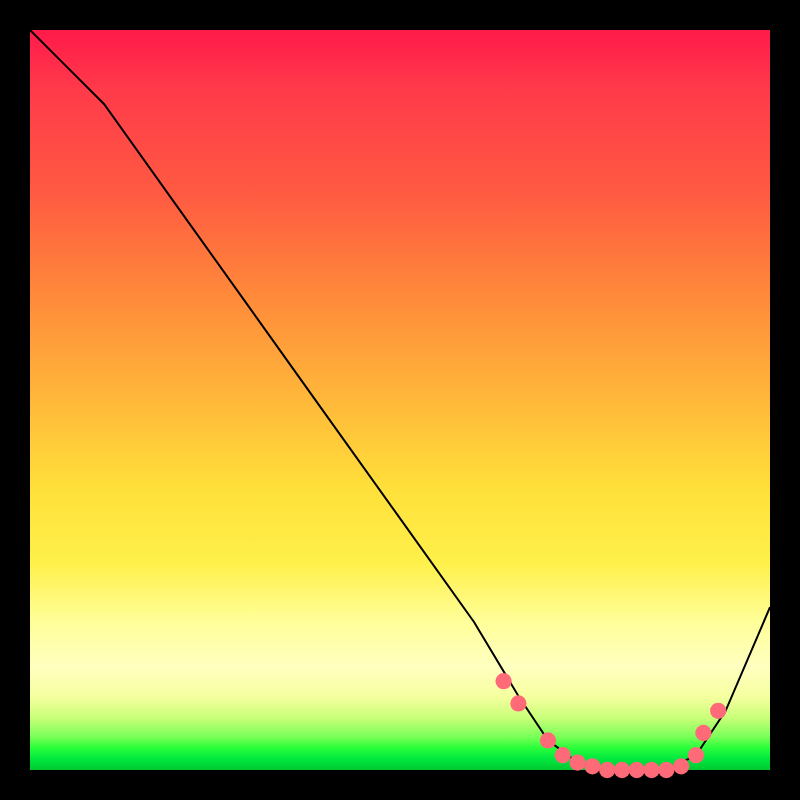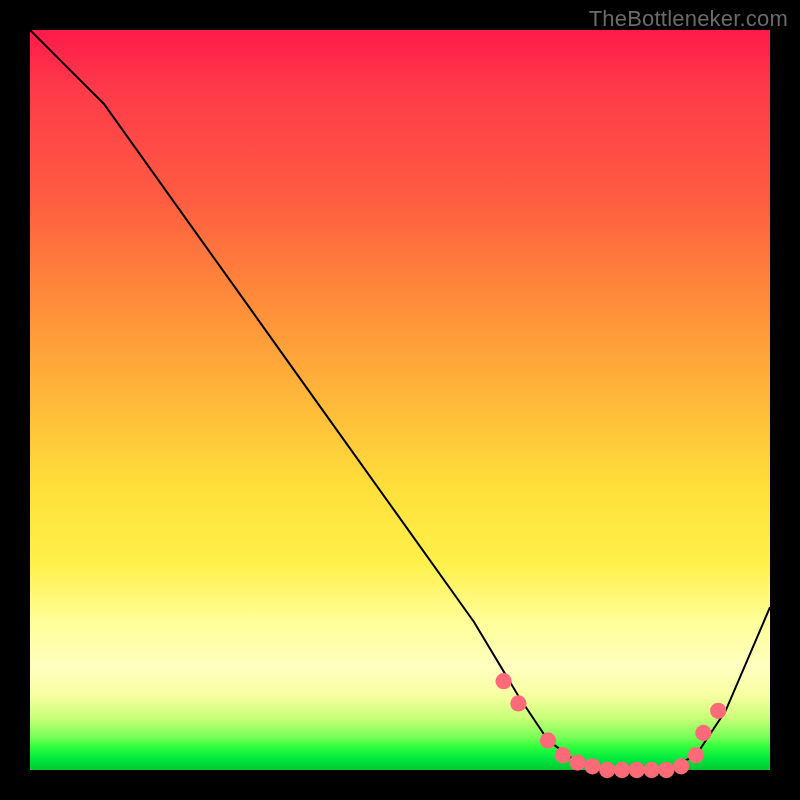--- a/index.html
+++ b/index.html
@@ -58,21 +58,20 @@
     top: 0;
     width: 740px;
     height: 740px;
     overflow: visible;
   }
 </style>
 </head>
 <body>
 
 <div class="frame">
-  <div class="watermark">TheBottleneker.com</div>
 
   <div class="plot-area">
     <svg class="curve" viewBox="0 0 100 100" preserveAspectRatio="none">
       <g>
           <path d="M0.00 0.00 L4.00 4.00 L10.00 10.00 L20.00 24.00 L30.00 38.00 L40.00 52.00 L50.00 66.00 L60.00 80.00 L66.00 90.00 L70.00 96.00 L74.00 99.00 L78.00 100.00 L82.00 100.00 L86.00 100.00 L90.00 98.00 L94.00 92.00 L100.00 78.00" fill="none" stroke="#000" stroke-width="2" vector-effect="non-scaling-stroke"></path>
         </g>
       <g>
           <circle cx="64.00" cy="88.00" r="1.1" fill="#ff6a78"></circle>
           <circle cx="66.00" cy="91.00" r="1.1" fill="#ff6a78"></circle>
           <circle cx="70.00" cy="96.00" r="1.1" fill="#ff6a78"></circle>

